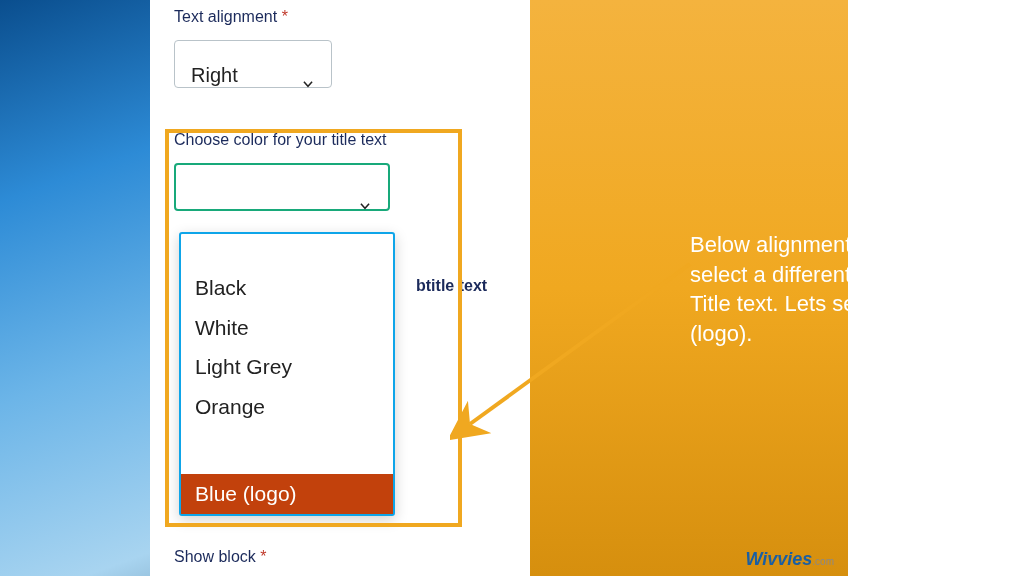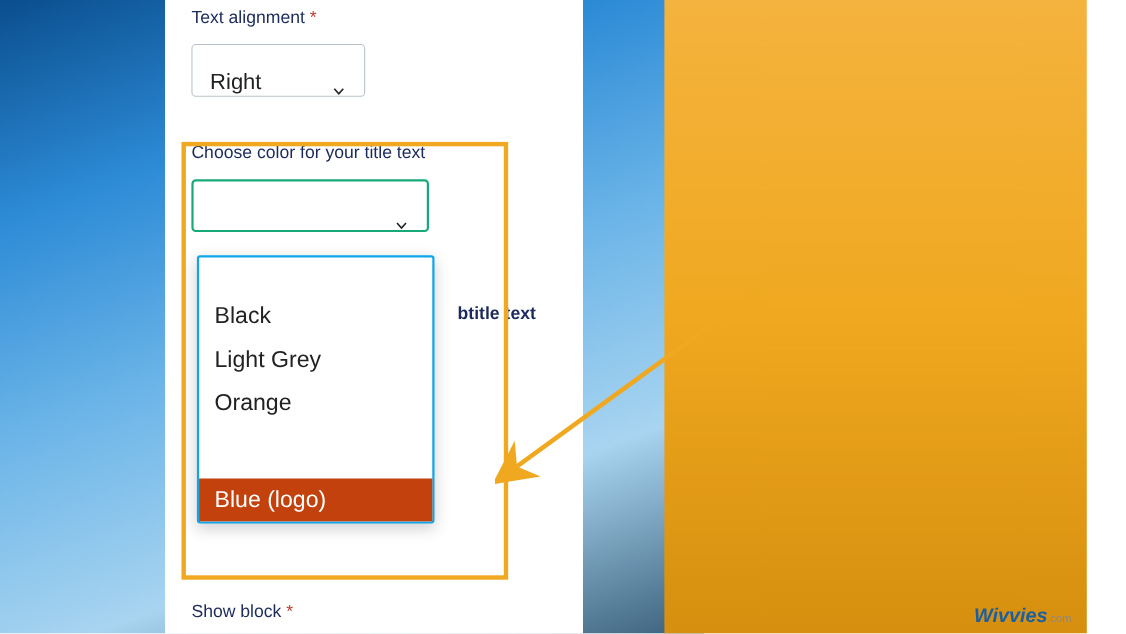--- a/index.html
+++ b/index.html
@@ -1,17 +1,17 @@
 <!DOCTYPE html>
 <html><head>
 <meta charset="utf-8">
 <style>
 * { margin: 0; padding: 0; box-sizing: border-box; }
 html, body { width: 1024px; height: 576px; overflow: hidden; font-family: "Segoe UI", Arial, sans-serif; }
-.stage { position: relative; width: 988px; height: 576px; }
+.stage { position: relative; width: 848px; height: 576px; }
 .bg-left { position: absolute; left: 0; top: 0; width: 640px; height: 576px;
   background: linear-gradient(160deg, #0a4e8e 0%, #2d8bd6 25%, #6cb5e8 50%, #a8d4f0 75%, #3a5f7a 100%); }
 .bg-right { position: absolute; right: 0; top: 0; width: 384px; height: 576px;
   background: linear-gradient(180deg, #f4b33e 0%, #f0a820 50%, #d68f0e 100%); }
 
 .form-panel { position: absolute; left: 150px; top: -10px; width: 380px; height: 595px;
   background: #fff; padding: 14px 24px 14px 24px; }
 
 .field-label { color: #1b2a5b; font-size: 16px; font-weight: 500; margin-top: 4px; }
 .req { color: #c0392b; }
@@ -80,32 +80,34 @@
           </svg>
       </span>
     </div>
 
   </div>
 
   <div class="subtitle-fragment">btitle text</div>
 
   <div class="dropdown-popup">
     <div class="dd-item">Black</div>
+    <div class="dd-item">White</div>
     <div class="dd-item">Light Grey</div>
     <div class="dd-item">Orange</div>
     <div class="dd-item selected">Blue (logo)</div>
   </div>
 
   <div class="highlight-box"></div>
 
   <div class="show-block-label">
     <span>Show block</span>
     <span class="req">*</span>
   </div>
 
+  <div class="callout">Below alignment, we can select a different color for our Title text. Lets select Blue (logo).</div>
 
   <svg class="arrow-svg" viewBox="0 0 260 200">
     <defs>
       <marker id="ah" markerWidth="12" markerHeight="12" refX="3" refY="5" orient="auto">
         <path d="M0,0 L10,5 L0,10 L3,5 Z" fill="#f0a820"></path>
       </marker>
     </defs>
     <line x1="240" y1="10" x2="20" y2="170" stroke="#f0a820" stroke-width="4" marker-end="url(#ah)"></line>
   </svg>
 

